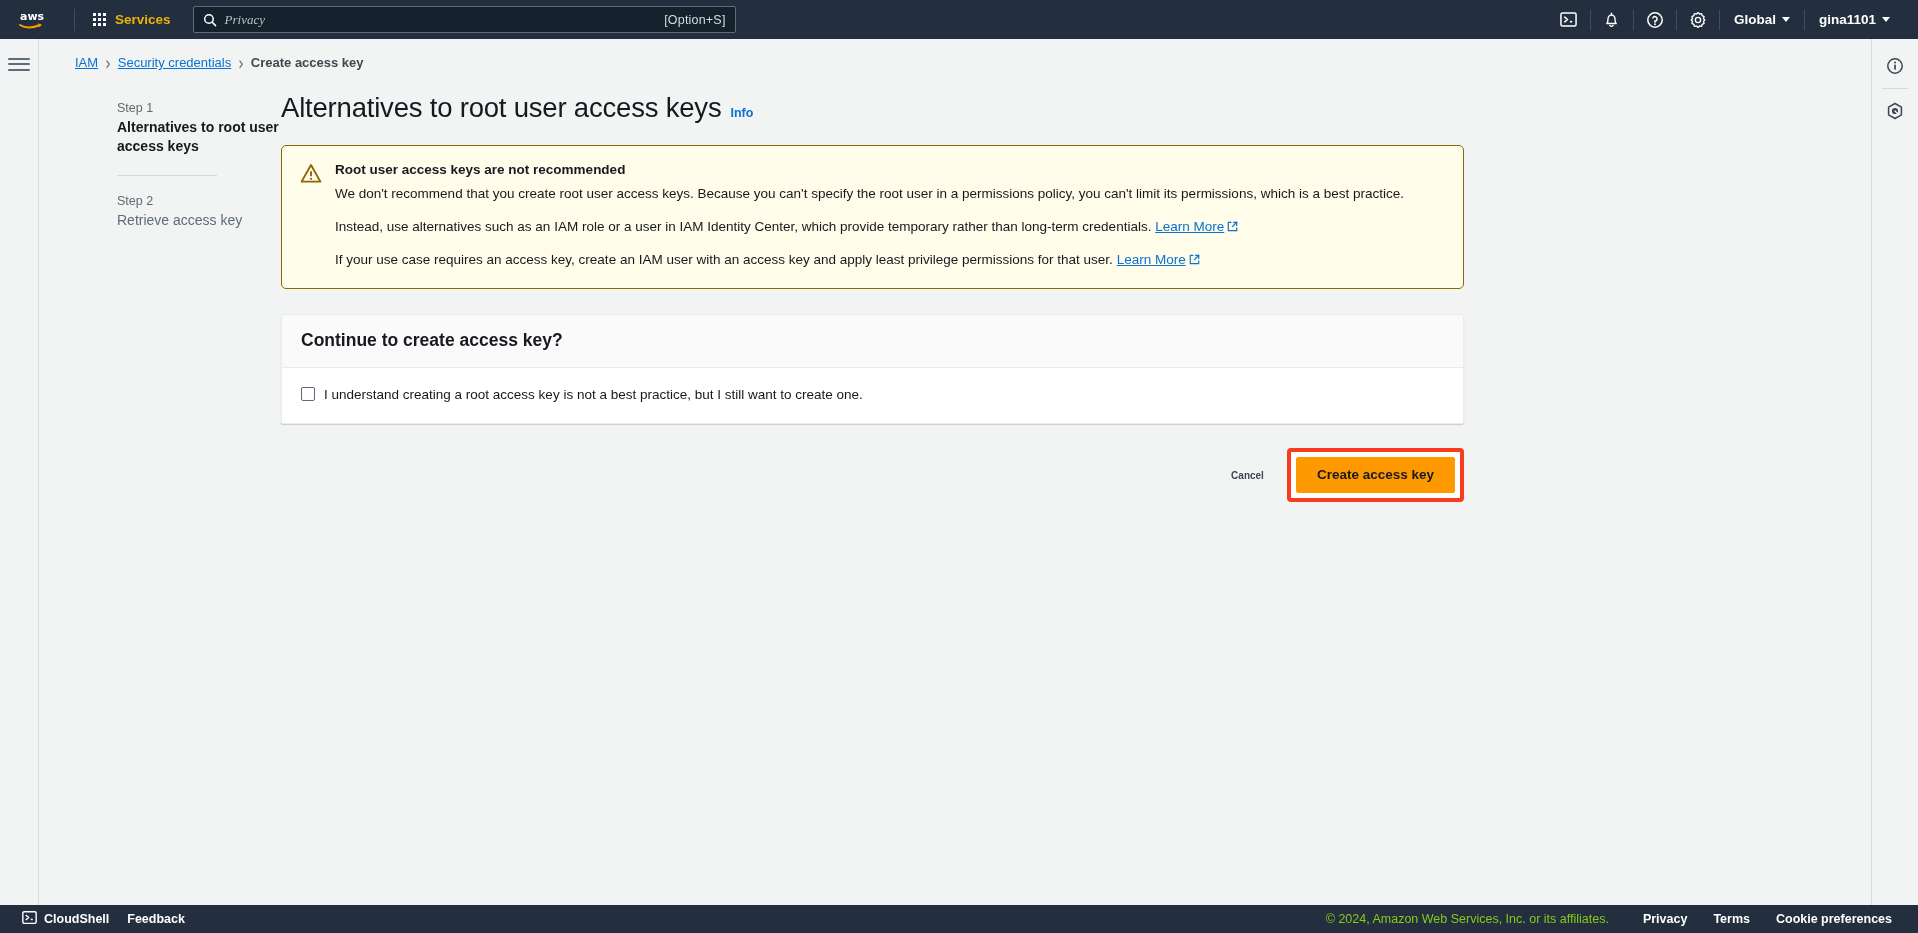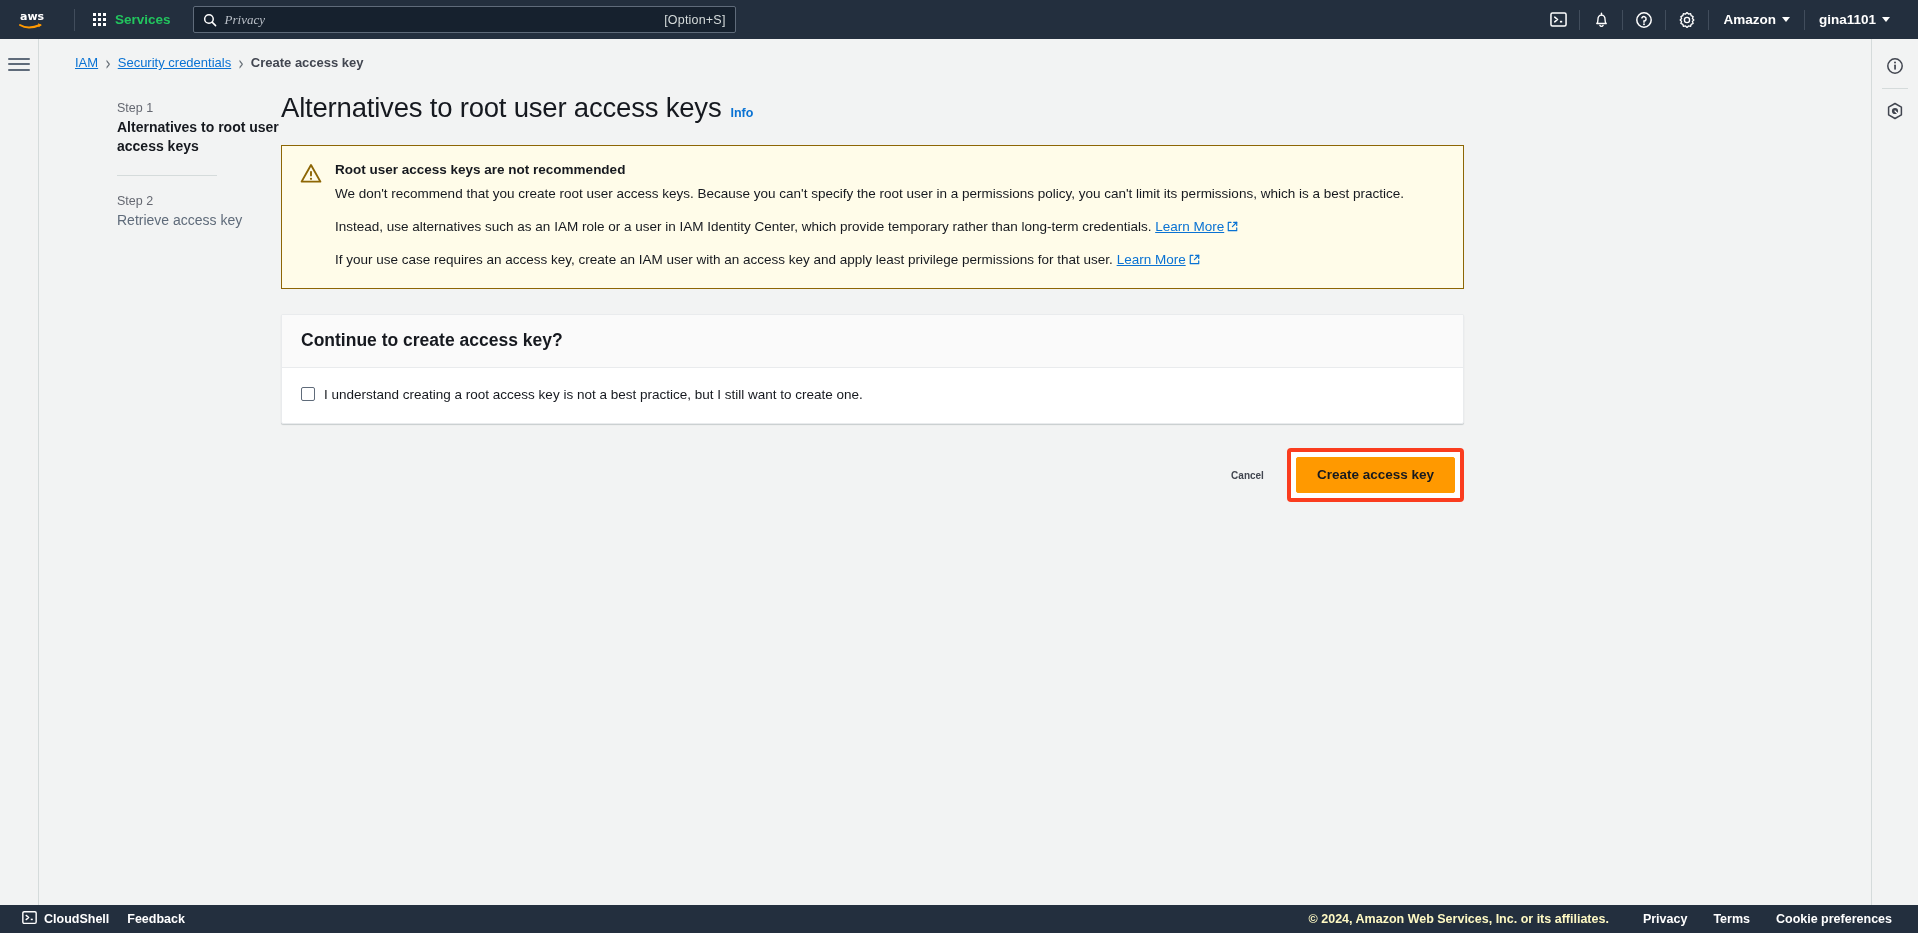--- a/index.html
+++ b/index.html
@@ -34,21 +34,21 @@
     display: flex; align-items: center; gap: 9px;
     padding: 6px 10px; cursor: pointer; border-radius: 2px;
   }
   .grid-icon {
     display: grid;
     grid-template-columns: repeat(3, 3px);
     grid-template-rows: repeat(3, 3px);
     gap: 2px;
   }
   .grid-icon i { background: #ffffff; display: block; width: 3px; height: 3px; }
-  .services-label { color: #22c55e; font-size: 13.5px; font-weight: 700; }
+  .services-label { color: #eab308; font-size: 13.5px; font-weight: 700; }
 
   .searchwrap {
     flex: 0 0 auto;
     width: 543px;
     margin-left: 12px;
     height: 27px;
     background: #16212e;
     border: 1px solid #5f6b7a;
     border-radius: 2px;
     display: flex;
@@ -165,21 +165,21 @@
     font-size: 27.5px; font-weight: 400; color: #16191f; letter-spacing: -0.2px;
   }
   .info-link { color: #0972d3; font-size: 12.5px; font-weight: 700; cursor: pointer; }
 
   .panel-wrap { width: 1183px; }
 
   
   .alert {
     background: #fffce9;
     border: 1px solid #8d6605;
-    border-radius: 0;
+    border-radius: 5px;
     padding: 16px 18px 17px 18px;
     display: flex;
     gap: 13px;
     margin-bottom: 25px;
   }
   .alert-icon { flex: 0 0 auto; padding-top: 1px; }
   .alert-body { flex: 1; }
   .alert-title {
     font-size: 13.5px; font-weight: 700; color: #16191f; margin-bottom: 7px;
   }
@@ -284,21 +284,21 @@
     color: #ffffff; font-weight: 700; cursor: pointer;
     padding: 4px 8px; border-radius: 2px;
   }
   .footer-link {
     color: #ffffff; font-weight: 700; cursor: pointer;
     padding: 4px 10px; border-radius: 2px;
   }
   .footer-right {
     margin-left: auto; display: flex; align-items: center; gap: 6px;
   }
-  .copyright { color: #fef9c3; font-weight: 700; margin-right: 18px; }
+  .copyright { color: #84cc16; font-weight: 400; margin-right: 18px; }
 </style>
 </head>
 <body>
 
 <div class="topnav">
 
   <div class="aws-logo">
     <svg width="36" height="24" viewBox="0 0 36 24" aria-hidden="true">
       <text x="2" y="12" fill="#ffffff" font-family="DejaVu Sans, sans-serif" font-size="11" font-weight="bold">aws</text>
       <path d="M2 17 Q10 22 22 17" stroke="#ff9900" stroke-width="2" fill="none" stroke-linecap="round"></path>
@@ -369,21 +369,21 @@
     <div class="nav-icon-btn">
       <svg width="18" height="18" viewBox="0 0 18 18" aria-hidden="true">
         <path d="M9 1.6 L10.5 3.1 L12.6 2.6 L13.2 4.7 L15.1 5.6 L14.4 7.6 L15.8 9 L14.4 10.4 L15.1 12.4 L13.2 13.3 L12.6 15.4 L10.5 14.9 L9 16.4 L7.5 14.9 L5.4 15.4 L4.8 13.3 L2.9 12.4 L3.6 10.4 L2.2 9 L3.6 7.6 L2.9 5.6 L4.8 4.7 L5.4 2.6 L7.5 3.1 Z" stroke="#ffffff" stroke-width="1.35" fill="none" stroke-linejoin="round"></path>
         <circle cx="9" cy="9" r="2.6" stroke="#ffffff" stroke-width="1.35" fill="none"></circle>
       </svg>
     </div>
 
     <div class="nav-sep"></div>
 
     <div class="nav-text-btn">
-      <span>Amazon</span>
+      <span>Global</span>
       <span class="caret"></span>
     </div>
 
     <div class="nav-sep"></div>
 
     <div class="nav-text-btn">
       <span>gina1101</span>
       <span class="caret"></span>
     </div>
 

